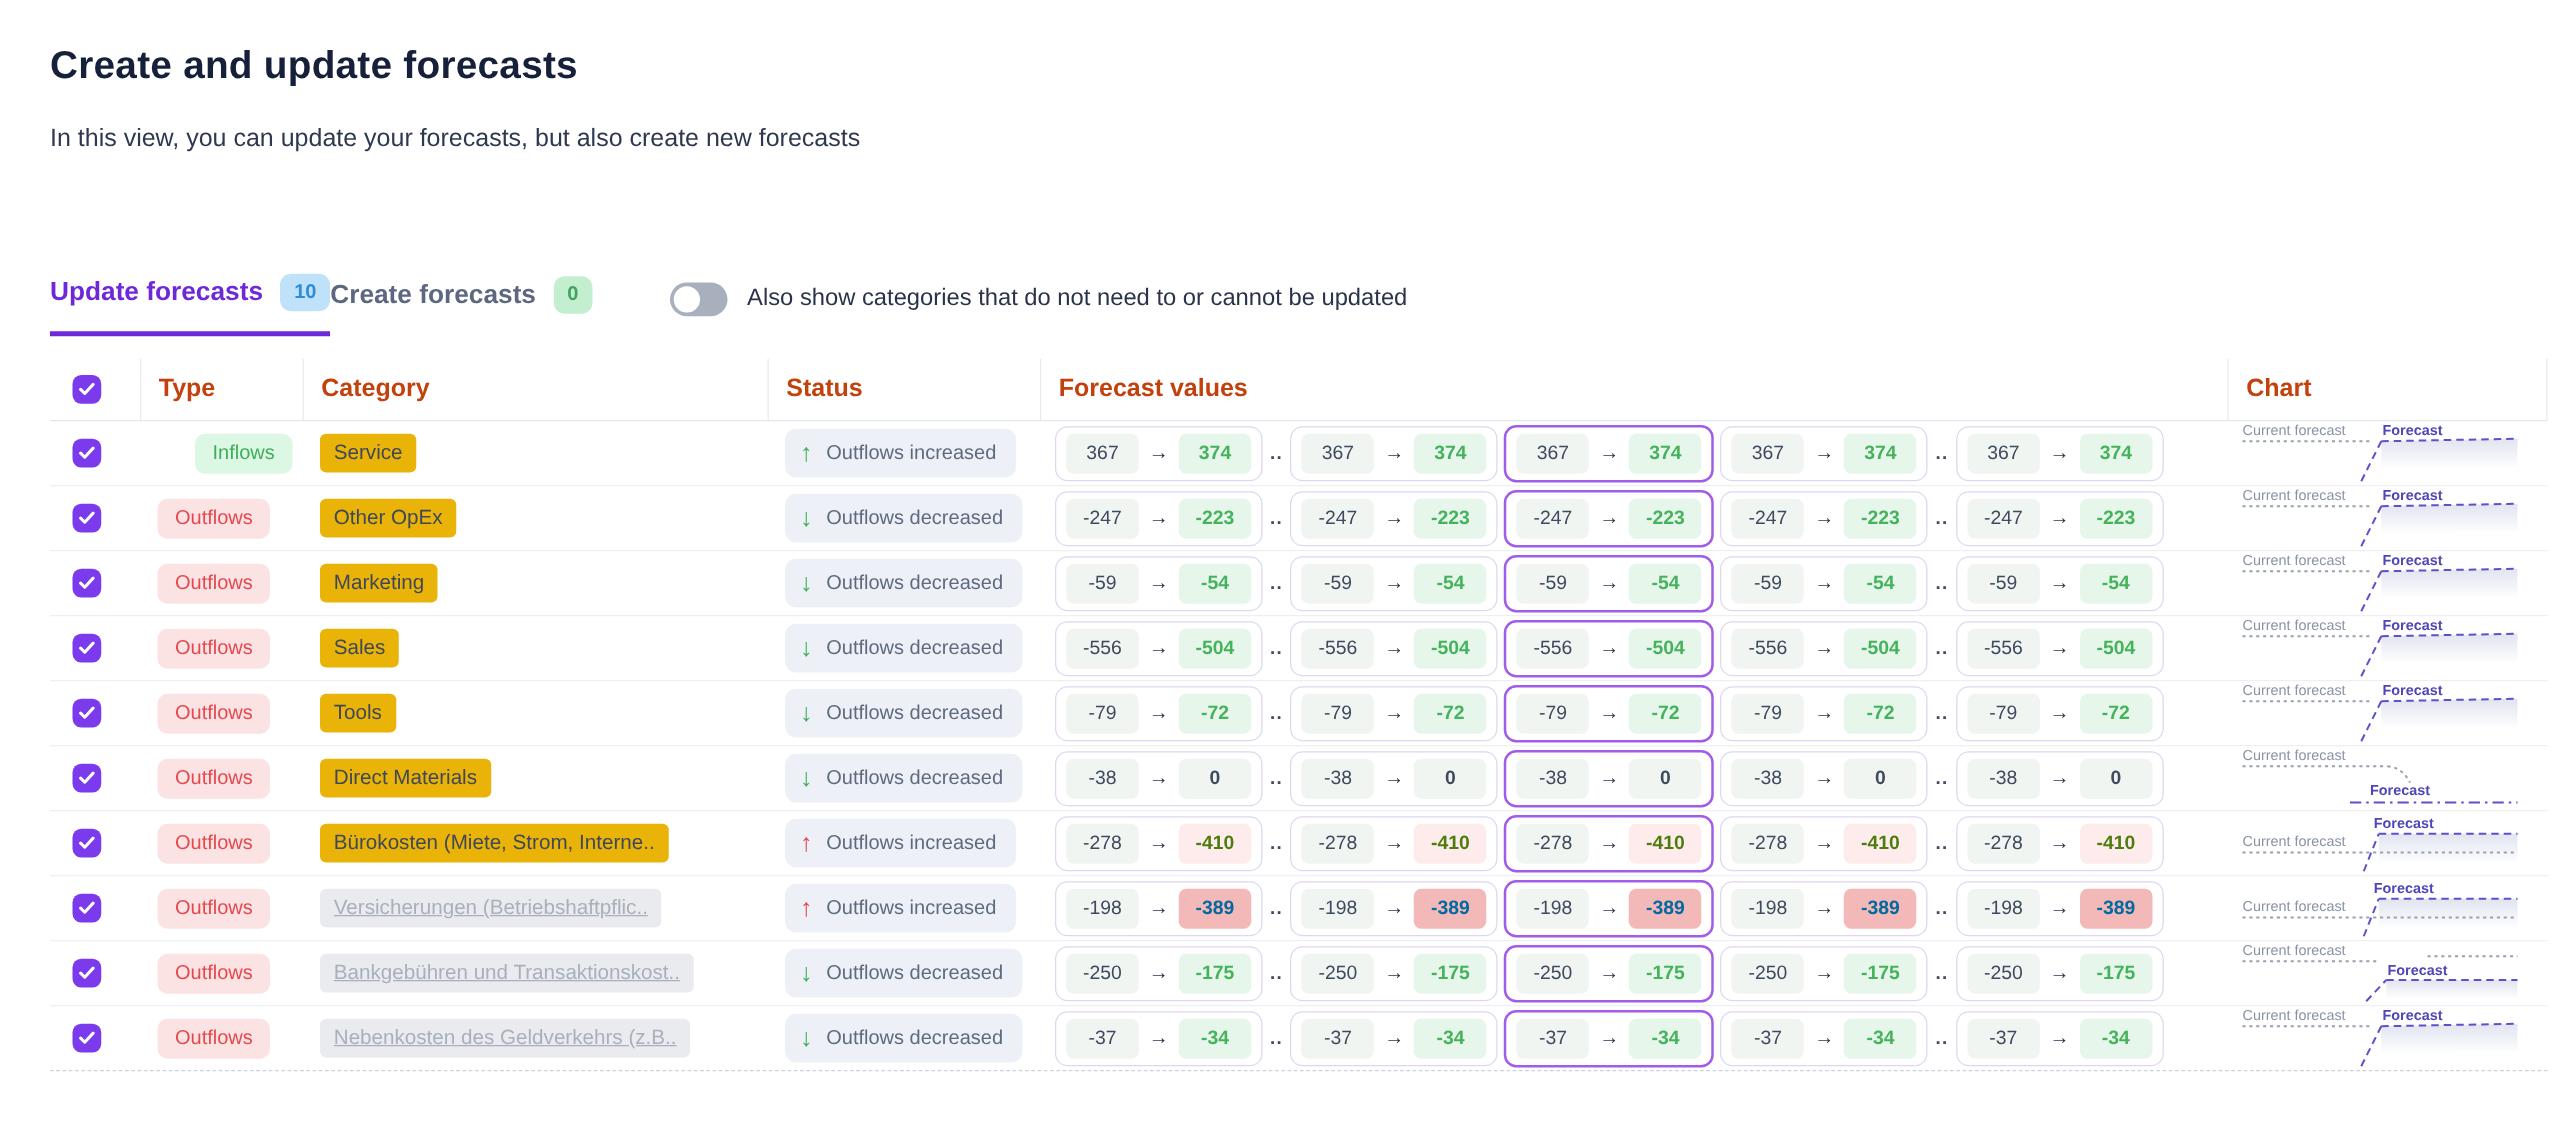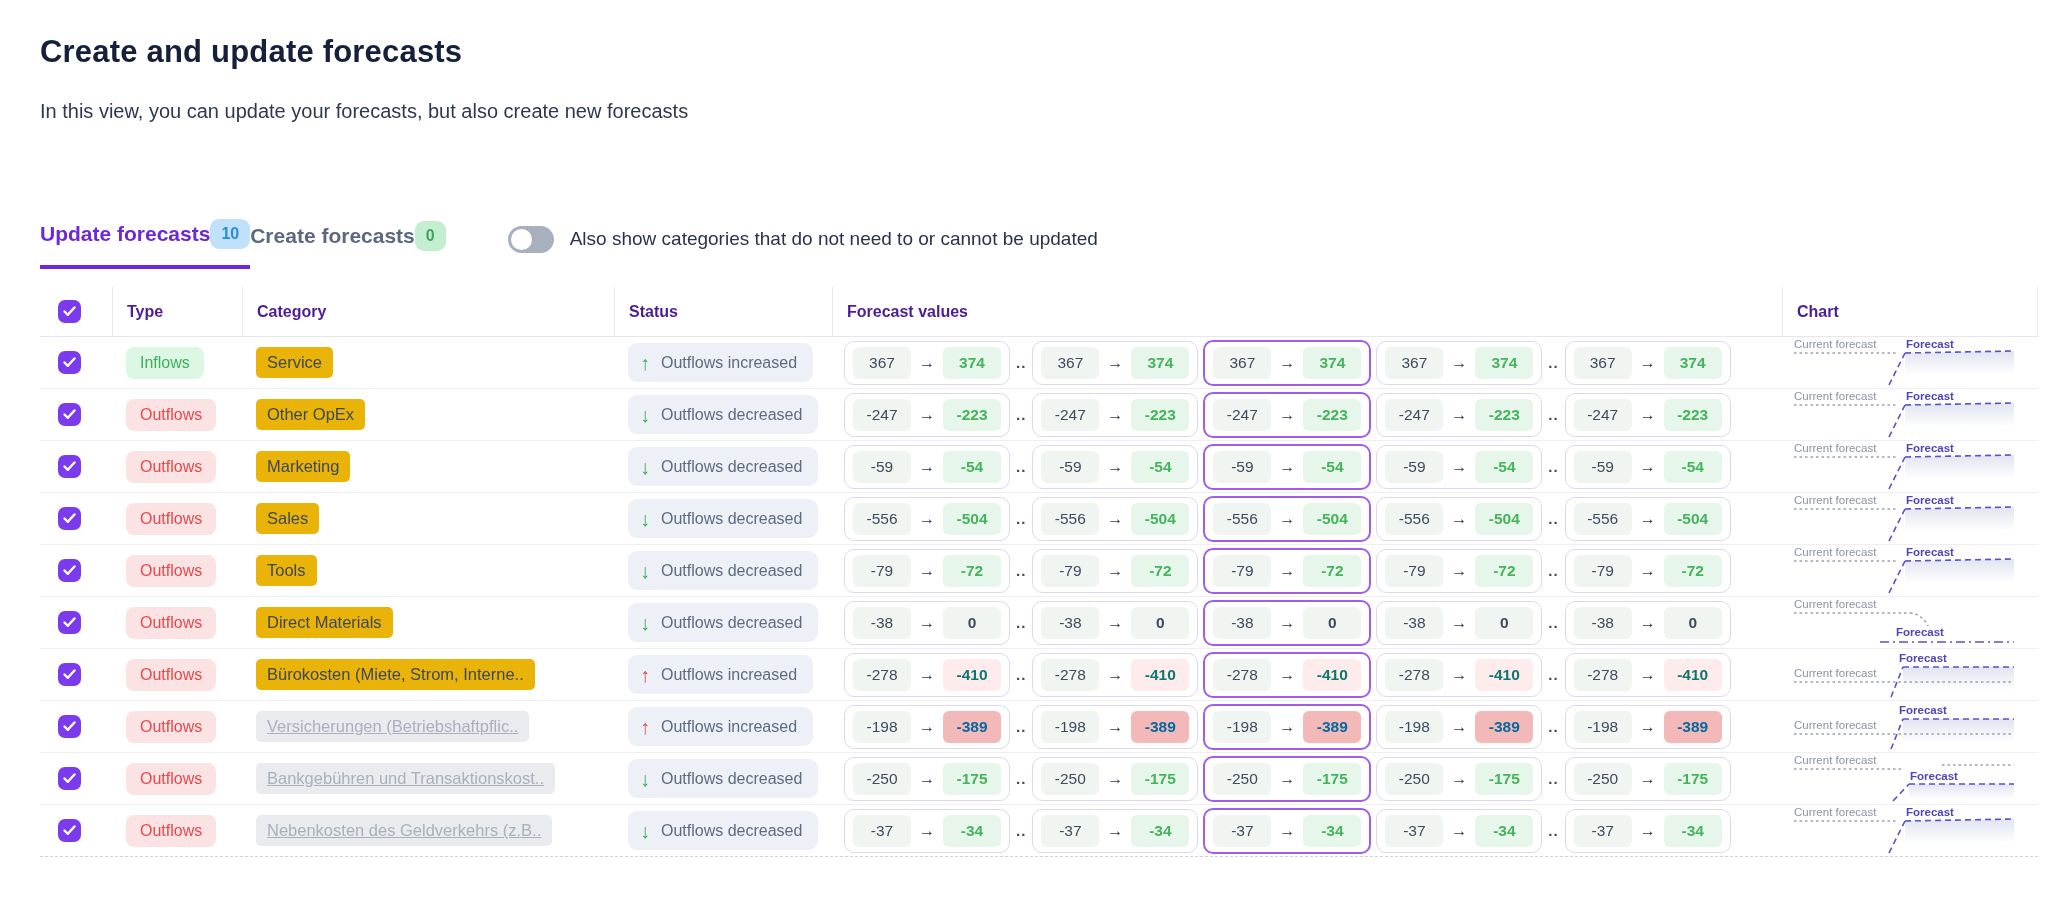--- a/index.html
+++ b/index.html
@@ -6,54 +6,54 @@
   html, body { width: 2048px; height: 915px; background: #ffffff; overflow: hidden; }
   body { font-family: "Liberation Sans", sans-serif; color: #1c2740; }
 
   .page { padding-left: 40px; padding-top: 34px; }
 
   .page-title { font-size: 31px; font-weight: 700; color: #16203a; letter-spacing: .2px; }
   .page-subtitle { margin-top: 30px; font-size: 20px; color: #2e3950; }
 
   
   .tabs-row { margin-top: 96px; display: flex; align-items: center; }
-  .tab { display: flex; align-items: center; padding-bottom: 16px; cursor: pointer; }
+  .tab { display: flex; align-items: center; gap: 14px; padding-bottom: 16px; cursor: pointer; }
   .tab + .tab { }
   .tab-label { font-size: 21px; font-weight: 700; }
   .tab.active { border-bottom: 4px solid #6d28d9; }
   .tab.active .tab-label { color: #6d28d9; }
   .tab.inactive .tab-label { color: #5d6780; }
   .tab-badge { font-size: 16px; font-weight: 600; padding: 6px 11px; border-radius: 9px; }
   .badge-blue { background: #bfe2fa; color: #2e8bd8; }
   .badge-green { background: #c3eecf; color: #41a35f; }
 
   .toggle-wrap { display: flex; align-items: center; gap: 16px; margin-left: 62px; padding-bottom: 10px; }
   .toggle { width: 46px; height: 27px; border-radius: 14px; background: #a8b0bd; position: relative; cursor: pointer; flex: none; }
   .toggle-knob { position: absolute; left: 3px; top: 3px; width: 21px; height: 21px; border-radius: 50%; background: #ffffff; }
   .toggle-label { font-size: 19px; color: #29334a; }
 
   
   .table { margin-top: 18px; width: 1998px; }
   .tr { display: grid; grid-template-columns: 72px 130px 372px 218px 950px 256px; align-items: center; }
   .thead { height: 50px; border-bottom: 1px solid #e4e7ed; }
-  .th { font-size: 16px; font-weight: 700; color: #4c1d95; height: 100%; display: flex; align-items: center; padding-left: 14px; }
+  .th { font-size: 20px; font-weight: 700; color: #c2410c; height: 100%; display: flex; align-items: center; padding-left: 14px; }
   .th.sep { border-left: 1px solid #e6e9ee; }
   .th-chart { border-right: 1px solid #e6e9ee; }
   .th-check { padding-left: 18px; }
 
   .row { height: 52px; border-bottom: 1px solid #edeff3; }
   .row.last { border-bottom: 1px dashed #cdd2da; }
   .cell { display: flex; align-items: center; padding-left: 14px; }
   .cell-check { padding-left: 18px; }
 
   .checkbox { width: 23px; height: 23px; border-radius: 7px; background: #7c3aed; display: flex; align-items: center; justify-content: center; cursor: pointer; }
   .checkbox svg { display: block; }
 
   .type-badge { font-size: 16px; font-weight: 500; padding: 7px 14px; border-radius: 8px; }
-  .type-inflow { background: #dcf7e4; color: #3fae5a; }
+  .type-inflow { background: #dcf7e4; color: #3fae5a; margin-left: 30px; }
   .type-outflow { background: #fbe3e4; color: #e5484d; }
 
   .cat-chip { font-size: 16.5px; padding: 6px 11px; border-radius: 5px; background: #eab308; color: #3e4859;
               max-width: 348px; white-space: nowrap; overflow: hidden; }
   .row.muted .cat-chip { background: #e9ebef; color: #a9b0bc; text-decoration: underline; }
 
   .status-pill { display: flex; align-items: center; gap: 11px; height: 39px; padding: 0 16px 0 12px;
                  border-radius: 9px; background: #edf1f7; font-size: 16px; color: #5e6a7e; }
   .status-arrow { font-size: 20px; font-weight: 500; line-height: 1; }
   .arrow-green { color: #3fae5a; }
@@ -61,21 +61,21 @@
 
   .values-cell { gap: 5px; padding-left: 12px; }
   .vgroup { display: flex; align-items: center; gap: 8px; padding: 5px 8px; border-radius: 10px;
             border: 1.5px solid #ddd8ef; background: #ffffff; cursor: pointer; }
   .vgroup.highlight { border: 2px solid #a15ce8; }
   .vchip { width: 58px; text-align: center; padding: 7px 4px; border-radius: 6px; font-size: 15.5px; }
   .ov { background: #f1f5f2; color: #3f4a5e; font-weight: 500; }
   .varrow { font-size: 16px; color: #2c3547; }
   .nv-green { background: #e7f6eb; color: #44b35c; font-weight: 700; }
   .nv-neutral { background: #f0f5f1; color: #3f4a5e; font-weight: 700; }
-  .nv-red { background: #fdeceb; color: #0f766e; font-weight: 700; }
+  .nv-red { background: #fdeceb; color: #4d7c0f; font-weight: 700; }
   .nv-red-strong { background: #f2b9b8; color: #0369a1; font-weight: 700; }
   .vsep { font-size: 15px; font-weight: 700; color: #3f4a5e; letter-spacing: 1px; padding: 0 1px; }
 
   .chart-cell { padding-left: 10px; }
   .spark { display: block; }
   .spark text { font-family: "Liberation Sans", sans-serif; }
 </style>
 </head>
 <body>
 

